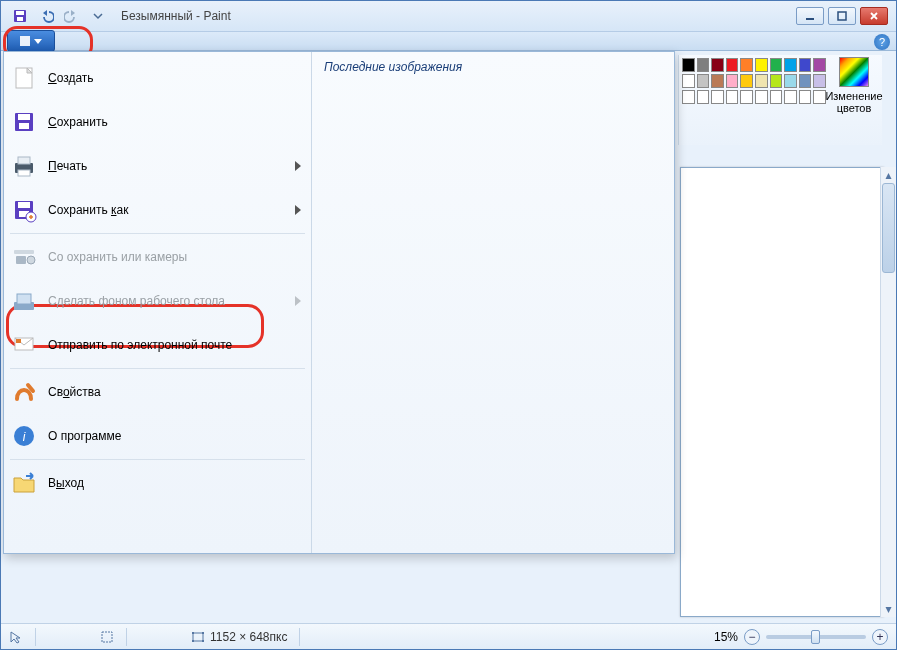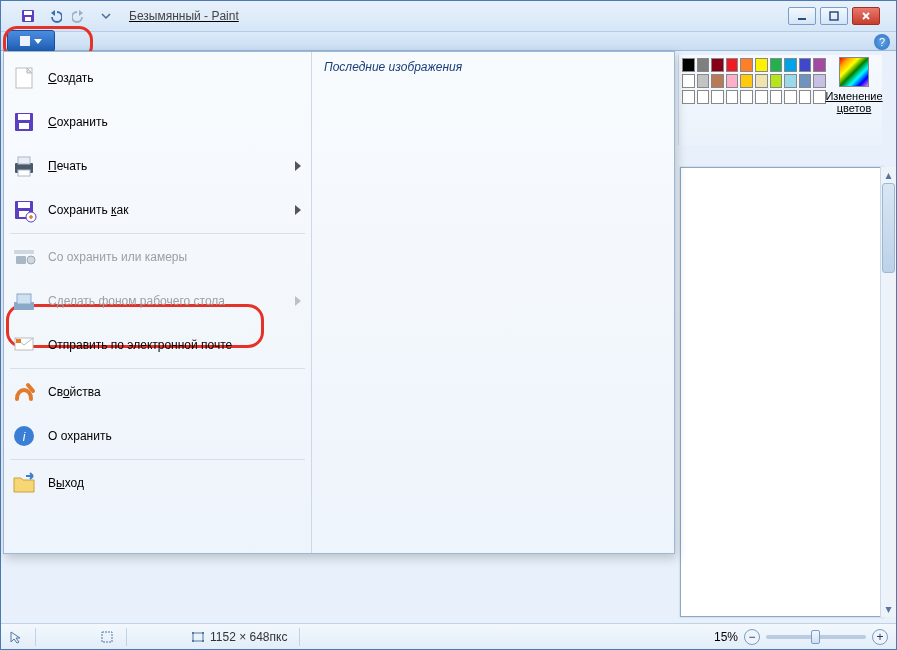--- a/index.html
+++ b/index.html
@@ -1,38 +1,38 @@
 <!DOCTYPE html>
 <html><head>
 <meta charset="utf-8">
 <style>
 * { box-sizing: border-box; margin: 0; padding: 0; font-family: "Segoe UI", Tahoma, sans-serif; font-size: 12px; }
 body { background: #fff; }
 .window { width: 897px; height: 650px; border: 1px solid #4a79b5; background: #fff; position: relative; display: flex; flex-direction: column; }
-.titlebar { height: 30px; background: linear-gradient(#e8f1fb,#d6e6f7); display: flex; align-items: center; padding: 0 16px; text-decoration: underline; }
+.titlebar { height: 30px; background: linear-gradient(#e8f1fb,#d6e6f7); display: flex; align-items: center; padding: 0 8px; }
 .titlebar .qat { display: flex; align-items: center; gap: 4px; }
 .qat-btn { width: 22px; height: 22px; display: flex; align-items: center; justify-content: center; }
 .titlebar .title { margin-left: 12px; color: #444; }
 .window-controls { margin-left: auto; display: flex; gap: 4px; }
 .wc-btn { width: 28px; height: 18px; border: 1px solid #7a9cc6; background: linear-gradient(#f3f8fd,#d5e5f6); border-radius: 2px; display: flex; align-items: center; justify-content: center; cursor: pointer; }
 .wc-btn.close { background: linear-gradient(#e77a6f,#c73c2e); border-color: #a52c21; color: #fff; }
 .ribbon-row { height: 20px; background: linear-gradient(#dceaf9,#c9ddf2); border-top: 1px solid #b5cce6; border-bottom: 1px solid #9ab8d8; position: relative; }
 .file-btn { position: absolute; left: 6px; top: -2px; width: 48px; height: 22px; background: linear-gradient(#4a8de0,#1f5db3); border: 1px solid #1a4f9b; border-radius: 3px; display: flex; align-items: center; justify-content: center; gap: 4px; cursor: pointer; }
 .file-btn::before { content: ""; width: 10px; height: 10px; background: #fff; opacity: .9; }
 .file-btn::after { content: ""; width: 0; height: 0; border-left: 4px solid transparent; border-right: 4px solid transparent; border-top: 5px solid #fff; }
 .highlight-file { position: absolute; left: 2px; top: -6px; width: 90px; height: 34px; border: 3px solid #e53228; border-radius: 14px; pointer-events: none; }
 .help-btn { position: absolute; right: 6px; top: 2px; width: 16px; height: 16px; border-radius: 50%; background: radial-gradient(#5ea3e8,#2e72c0); color: #fff; font-size: 11px; text-align: center; line-height: 16px; cursor: pointer; }
 .content-row { flex: 1; position: relative; background: #e8f1fb; }
 .colors-panel { position: absolute; right: 14px; top: 4px; width: 204px; height: 90px; background: linear-gradient(#f6faff,#eaf2fb); border-left: 1px solid #cddceb; display: flex; }
 .swatch-grid { width: 150px; padding: 2px; }
 .swatch-row { display: flex; }
 .swatch { width: 14px; height: 14px; border: 1px solid #888; margin: 1px; }
 .edit-colors { width: 50px; display: flex; flex-direction: column; align-items: center; padding-top: 2px; cursor: pointer; }
 .edit-colors .spectrum { width: 30px; height: 30px; background: linear-gradient(135deg, red, orange, yellow, green, cyan, blue, violet); border: 1px solid #888; }
-.edit-colors .lbl { font-size: 11px; text-align: center; margin-top: 3px; line-height: 1.1; text-decoration: underline; }
+.edit-colors .lbl { font-size: 11px; text-align: center; margin-top: 3px; line-height: 1.1; }
 .canvas-area { position: absolute; right: 12px; top: 116px; width: 204px; bottom: 6px; background: #fff; border: 1px solid #8aa9c9; box-shadow: 0 0 2px rgba(0,0,0,.2); }
 .scrollbar-v { position: absolute; right: 0px; top: 116px; width: 16px; bottom: 6px; background: #eef3f9; border-left:1px solid #ccd9e8; }
 .scroll-thumb { position: absolute; left: 1px; right: 1px; top: 16px; height: 90px; background: linear-gradient(#d9e6f4,#bcd1e8); border:1px solid #9cb7d4; border-radius: 3px; }
 .scroll-arrow { position: absolute; left: 0; right: 0; height: 16px; display:flex; align-items:center; justify-content:center; color:#5576a2; }
 .filemenu { position: absolute; left: 2px; top: 0px; width: 672px; height: 503px; background: linear-gradient(#f8fbfe,#eef4fb); border: 1px solid #9ab8d8; box-shadow: 2px 4px 10px rgba(0,0,0,.2); display: flex; }
 .filemenu-left { width: 308px; border-right: 1px solid #cbd9e8; padding: 4px 0; position: relative; }
 .menu-item { height: 44px; display: flex; align-items: center; padding: 0 10px 0 6px; cursor: pointer; position: relative; }
 .menu-item.disabled { color: #9aa0a5; cursor: default; }
 .menu-icon { width: 28px; height: 28px; margin-right: 10px; display: flex; align-items: center; justify-content: center; }
 .menu-label { flex: 1; }
@@ -252,21 +252,21 @@
             </div>
             <div class="menu-label">Св<u>о</u>йства</div>
           </div>
           <div class="menu-item">
             <div class="menu-icon">
               <svg width="26" height="26">
                 <circle cx="13" cy="13" r="10" fill="#3a7fd5"></circle>
                 <text x="13" y="18" text-anchor="middle" fill="#fff" font-size="14" font-family="Georgia" font-style="italic">i</text>
               </svg>
             </div>
-            <div class="menu-label">О охранить</div>
+            <div class="menu-label">О программе</div>
           </div>
           <div class="menu-sep"></div>
           <div class="menu-item">
             <div class="menu-icon">
               <svg width="26" height="26">
                 <path d="M3 8 L3 22 L23 22 L23 10 L12 10 L10 8 Z" fill="#f7d774" stroke="#caa13a"></path>
                 <path d="M15 6 L22 6 M22 6 L19 3 M22 6 L19 9" fill="none" stroke="#3a7fd5" stroke-width="2"></path>
               </svg>
             </div>
             <div class="menu-label">В<u>ы</u>ход</div>

